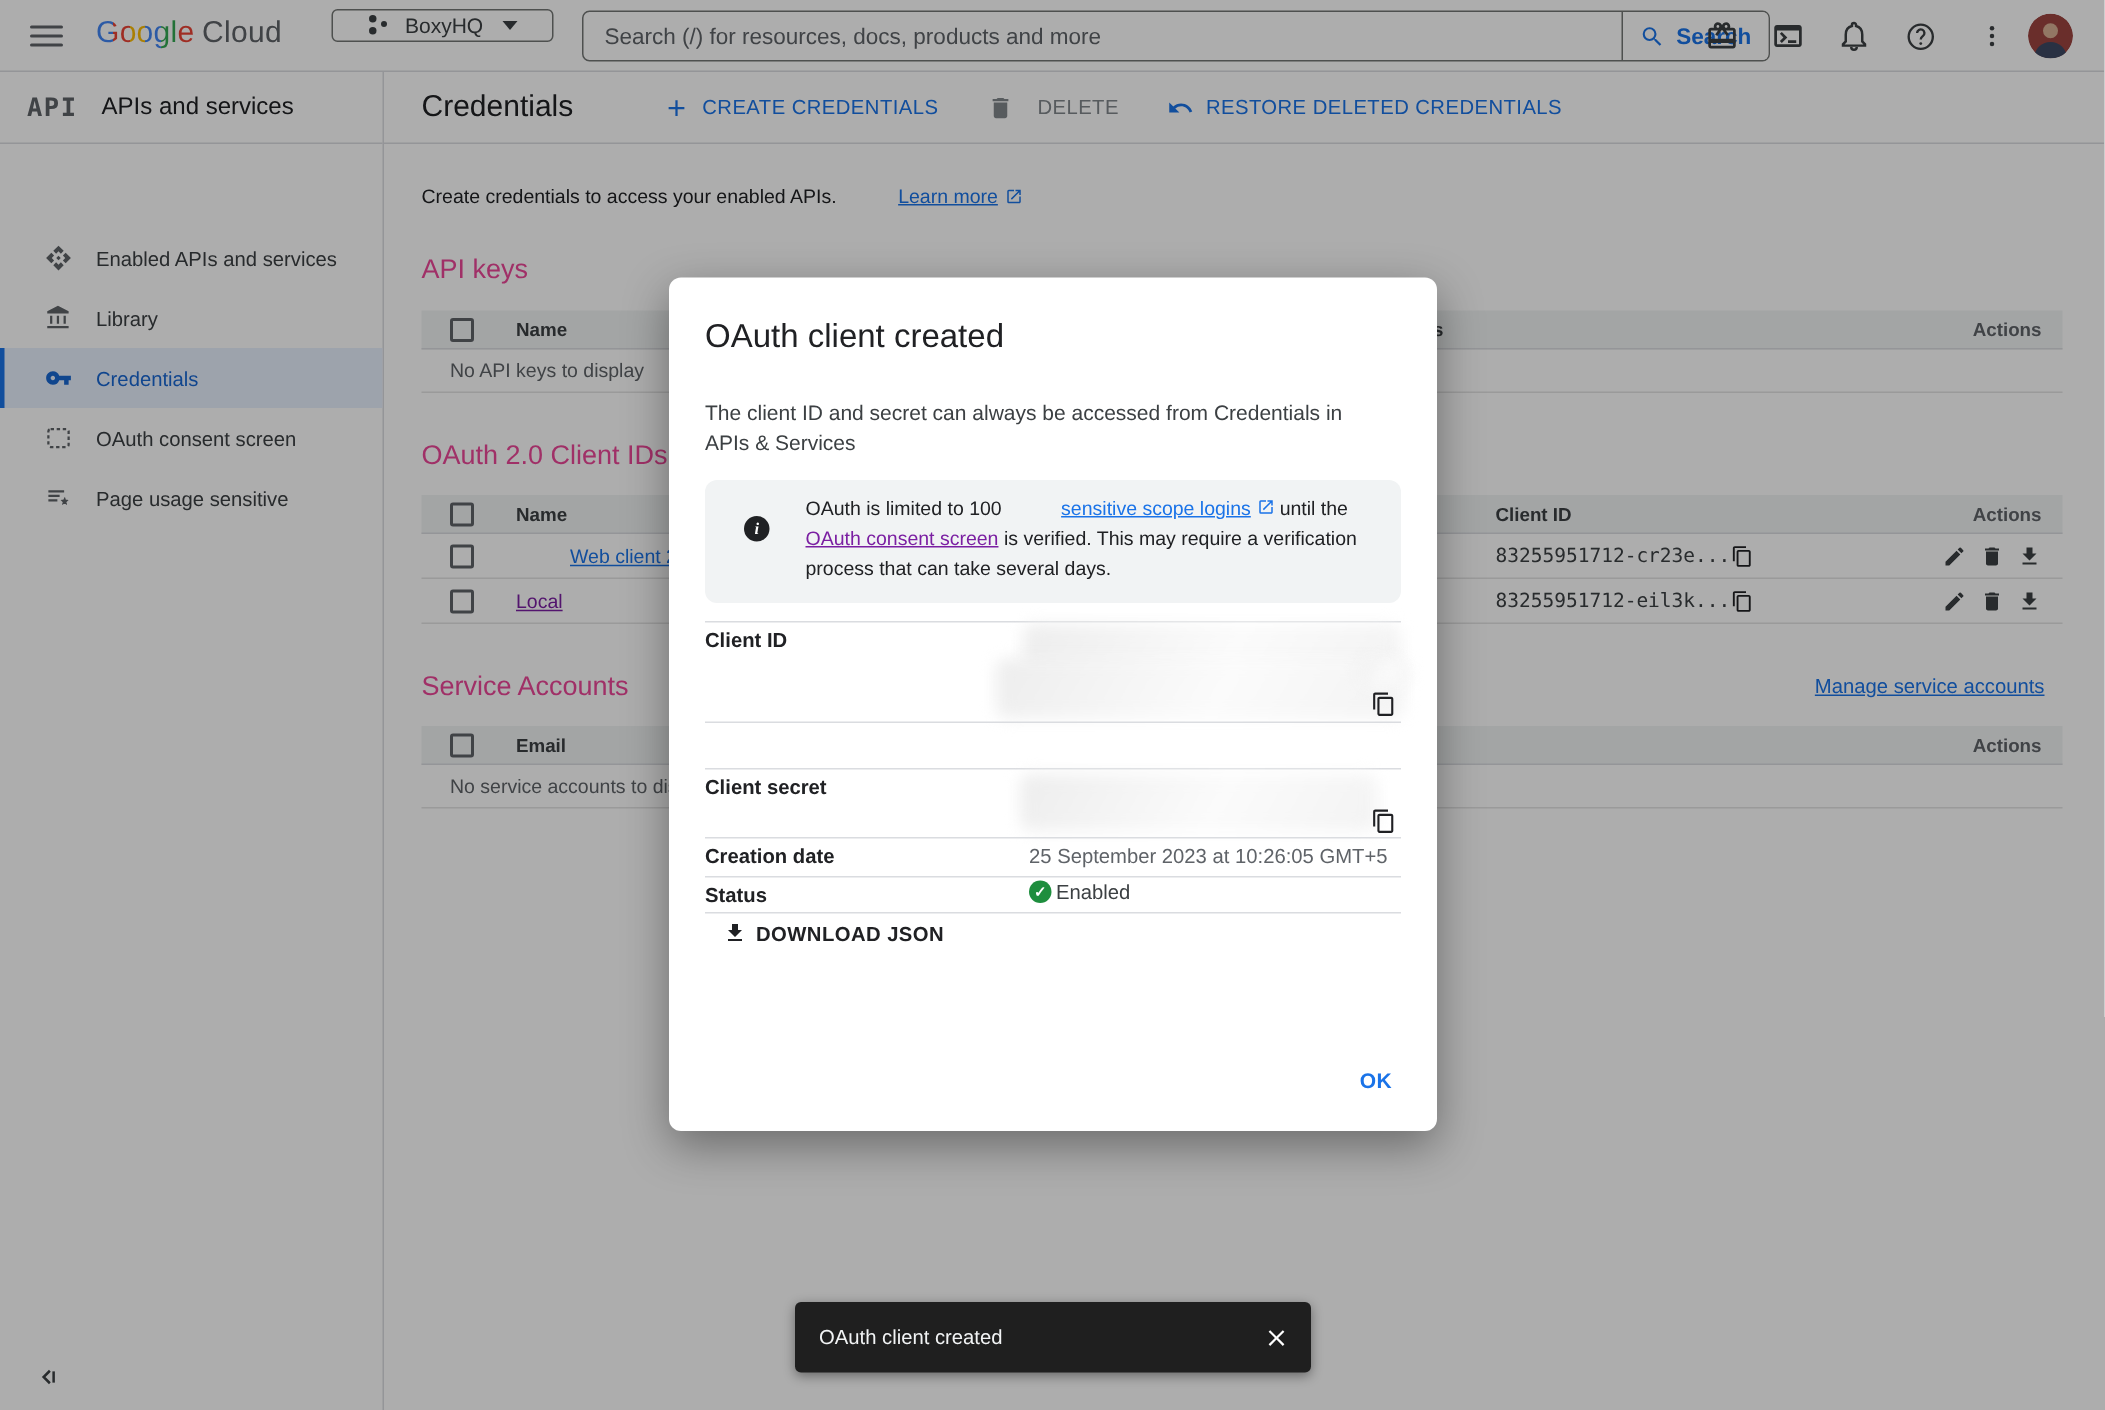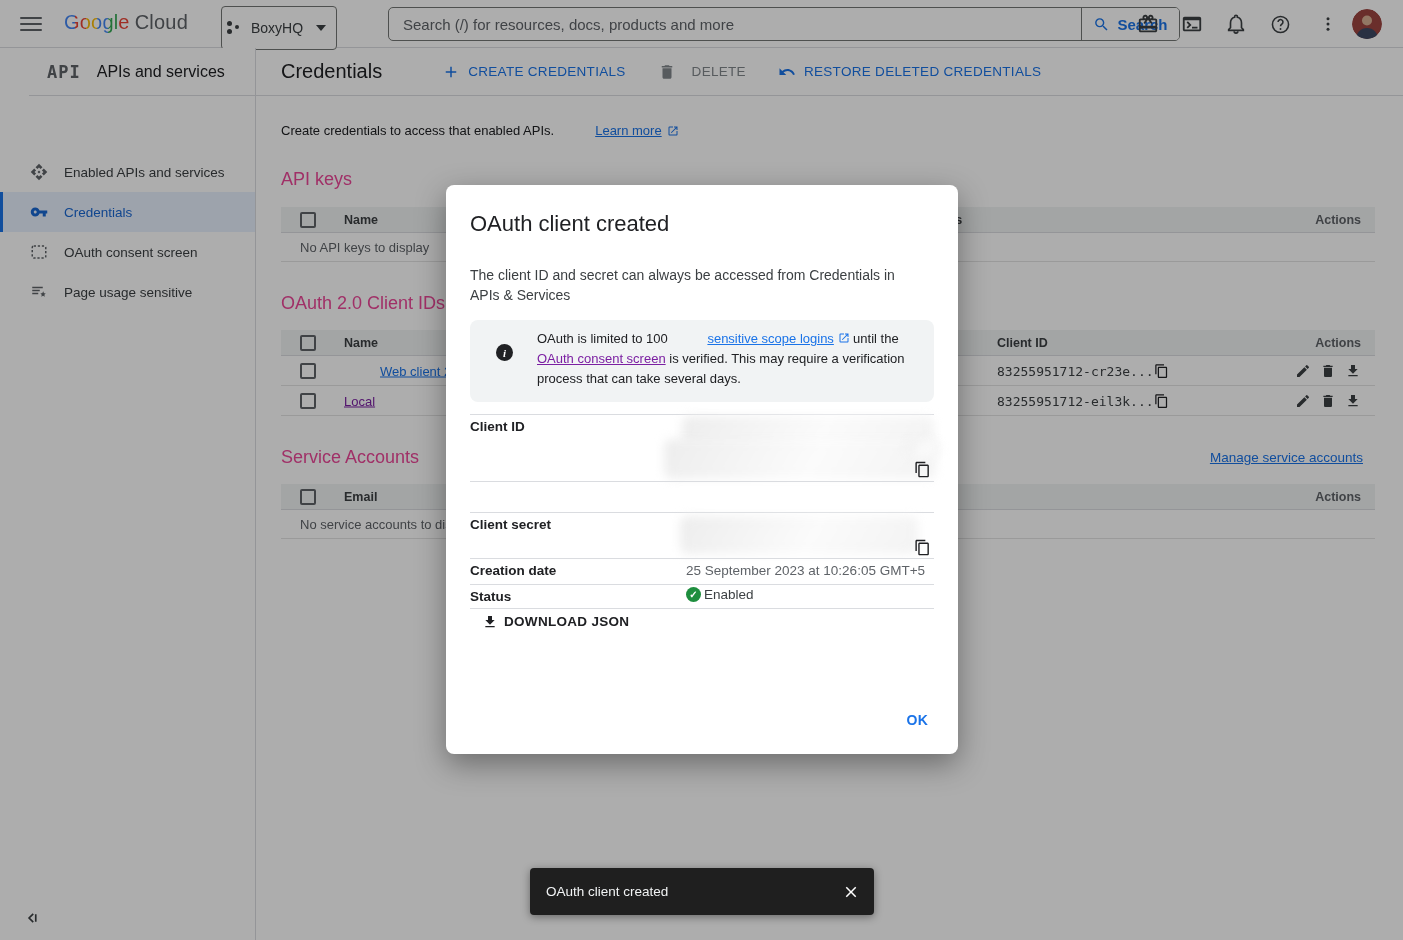--- a/index.html
+++ b/index.html
@@ -11,22 +11,22 @@
   .topbar { position:absolute; top:0; left:0; width:1403px; height:48px; background:#fff;
             border-bottom:1px solid #dadce0; z-index:1; }
   .menu-btn { position:absolute; left:20px; top:13px; width:22px; height:22px; cursor:pointer;
               display:flex; flex-direction:column; justify-content:center; gap:4px; }
   .menu-btn i { display:block; height:2px; background:#5f6368; border-radius:1px; }
   .logo { position:absolute; left:64px; top:11px; font-size:20px; letter-spacing:.2px; display:flex; gap:5px; align-items:baseline; }
   .logo .g-word { font-weight:500; color:#4285F4;
      background:linear-gradient(90deg,#4285F4 0 17%,#EA4335 17% 34%,#FBBC05 34% 50%,#4285F4 50% 66%,#34A853 66% 83%,#EA4335 83% 100%);
      -webkit-background-clip:text; background-clip:text; -webkit-text-fill-color:transparent; }
   .logo .c-word { color:#5f6368; }
-  .proj-pill { position:absolute; left:221px; top:6px; height:44px; min-width:116px; border:1px solid #747775;
-               border-radius:4px; display:flex; align-items:center; padding:0 4px; gap:9px; cursor:pointer; background:#fff; }
+  .proj-pill { position:absolute; left:221px; top:6px; height:22px; min-width:116px; border:1px solid #747775;
+               border-radius:4px; display:flex; align-items:center; padding:0 23px; gap:9px; cursor:pointer; background:#fff; }
   .proj-pill .dots3 { width:16px; height:16px; position:relative; }
   .proj-pill .dots3 b { position:absolute; width:5px; height:5px; border-radius:50%; background:#3c4043; }
   .proj-pill .dots3 b:nth-child(1){ left:1px; top:1px; }
   .proj-pill .dots3 b:nth-child(2){ left:1px; top:9px; }
   .proj-pill .dots3 b:nth-child(3){ left:9px; top:5px; width:4px; height:4px; }
   .proj-pill .p-name { font-size:14px; color:#3c4043; }
   .caret-down { width:0; height:0; border-left:5px solid transparent; border-right:5px solid transparent;
                 border-top:6px solid #3c4043; margin-left:4px; }
   .searchbar { position:absolute; left:388px; top:7px; width:792px; height:34px; border:1px solid #747775;
                border-radius:5px; display:flex; align-items:stretch; background:#fff; overflow:hidden; }
@@ -34,21 +34,21 @@
                      font-family:"Liberation Sans",sans-serif; color:#202124; background:transparent; }
   .searchbar input::placeholder { color:#5f6368; }
   .search-go { width:98px; border-left:1px solid #747775; display:flex; align-items:center; justify-content:center;
                gap:7px; cursor:pointer; background:#fff; color:#1a73e8; font-size:15px; font-weight:700; }
   .tb-ico { position:absolute; top:13px; width:22px; height:22px; color:#3c4043; cursor:pointer; }
   .avatar { position:absolute; left:1352px; top:9px; width:30px; height:30px; border-radius:50%; overflow:hidden; cursor:pointer; }
 
   
   .sidebar { position:absolute; top:48px; left:0; width:256px; bottom:0; background:#fff;
              border-right:1px solid #dadce0; z-index:1; }
-  .side-head { height:48px; border-bottom:1px solid #dadce0; display:flex; align-items:center; padding-left:18px; gap:16px;margin-left:29px; }
+  .side-head { height:48px; border-bottom:1px solid #dadce0; display:flex; align-items:center; padding-left:18px; gap:16px; }
   .api-logo { font-family:"DejaVu Sans Mono",monospace; font-weight:700; font-size:17px; color:#5f6368; letter-spacing:1px; }
   .side-title { font-size:16px; color:#202124; }
   .side-nav { position:absolute; top:104px; left:0; right:0; }
   .side-item { height:40px; display:flex; align-items:center; padding-left:30px; gap:16px; cursor:pointer;
                font-size:13.5px; color:#3c4043; position:relative; }
   .side-item .s-ico { width:18px; height:18px; color:#5f6368; flex:none; }
   .side-item.selected { background:#e8f0fe; color:#1967d2; }
   .side-item.selected .s-ico { color:#1967d2; }
   .side-item.selected::before { content:""; position:absolute; left:0; top:0; bottom:0; width:3px; background:#1a73e8; }
   .collapse-btn { position:absolute; left:22px; bottom:12px; width:20px; height:20px; color:#3c4043; cursor:pointer; }
@@ -100,21 +100,21 @@
   .m-div { position:absolute; left:24px; right:24px; height:1px; background:#dadce0; }
   .m-label { position:absolute; left:24px; font-size:13.5px; font-weight:700; color:#202124; }
   .m-val { position:absolute; left:240px; font-size:13.5px; color:#5f6368; }
   .blurblob { position:absolute; background:linear-gradient(120deg,#ededed 0%,#fbfbfb 55%,#f3f3f3 100%);
               filter:blur(5px); border-radius:8px; }
   .m-copy { position:absolute; width:17px; height:17px; color:#202124; cursor:pointer; }
   .status-chip { position:absolute; left:240px; display:flex; align-items:center; gap:3px; }
   .chk-circle { width:15px; height:15px; border-radius:50%; background:#1e8e3e; color:#fff; font-size:10px;
                 display:flex; align-items:center; justify-content:center; font-weight:700; }
   .status-txt { font-size:13.5px; color:#3c4043; }
-  .dl-btn { position:absolute; left:36px; top:429px; display:flex; gap:6px; cursor:pointer;
+  .dl-btn { position:absolute; left:36px; top:429px; display:flex; align-items:center; gap:6px; cursor:pointer;
             font-size:13.5px; font-weight:700; letter-spacing:.3px; color:#202124; }
   .dl-btn .b-ico { width:16px; height:16px; }
   .ok-btn { position:absolute; right:24px; top:523px; font-size:14px; font-weight:700; letter-spacing:.25px;
             color:#1a73e8; cursor:pointer; padding:4px 6px; }
   .toast { position:absolute; left:530px; top:868px; width:344px; height:47px; background:#1f1f1f; border-radius:4px;
            z-index:60; display:flex; align-items:center; box-shadow:0 2px 8px rgba(0,0,0,.4); }
   .toast-msg { margin-left:16px; font-size:13.5px; color:#f1f3f4; flex:1; }
   .toast-x { width:18px; height:18px; color:#fff; margin-right:14px; cursor:pointer; }
 </style>
 </head>
@@ -182,20 +182,26 @@
     <span class="api-logo">API</span>
     <span class="side-title">APIs and services</span>
   </div>
   <div class="side-nav">
     <div class="side-item">
       <svg class="s-ico" viewBox="0 0 24 24" fill="currentColor">
           <path d="M14 12l-2 2-2-2 2-2 2 2zm-2-6l2.12 2.12 2.5-2.5L12 1 7.38 5.62l2.5 2.5L12 6zm-6 6l2.12-2.12-2.5-2.5L1 12l4.62 4.62 2.5-2.5L6 12zm12 0l-2.12 2.12 2.5 2.5L23 12l-4.62-4.62-2.5 2.5L18 12zm-6 6l-2.12-2.12-2.5 2.5L12 23l4.62-4.62-2.5-2.5L12 18z"></path>
         </svg>
       <span>Enabled APIs and services</span>
     </div>
+    <div class="side-item">
+      <svg class="s-ico" viewBox="0 0 24 24" fill="currentColor">
+          <path d="M6.5 10h-2v7h2v-7zm6 0h-2v7h2v-7zm8.5 9H2v2h19v-2zm-2.5-9h-2v7h2v-7zm-7-9L2 6v2h19V6l-9.5-5z"></path>
+        </svg>
+      <span>Library</span>
+    </div>
     <div class="side-item selected">
       <svg class="s-ico" viewBox="0 0 24 24" fill="currentColor">
           <path d="M12.65 10A5.99 5.99 0 0 0 7 6c-3.31 0-6 2.69-6 6s2.69 6 6 6a5.99 5.99 0 0 0 5.65-4H17v4h4v-4h2v-4H12.65zM7 14c-1.1 0-2-.9-2-2s.9-2 2-2 2 .9 2 2-.9 2-2 2z"></path>
         </svg>
       <span>Credentials</span>
     </div>
     <div class="side-item">
       <svg class="s-ico" viewBox="0 0 24 24" fill="none" stroke="currentColor" stroke-width="2" stroke-dasharray="3 2.4">
           <rect x="3" y="4" width="18" height="16" rx="2"></rect>
         </svg>
@@ -232,21 +238,21 @@
     </span>
     <span class="tb-btn">
       <svg class="b-ico" viewBox="0 0 24 24" fill="currentColor">
           <path d="M12.5 8c-2.65 0-5.05.99-6.9 2.6L2 7v9h9l-3.62-3.62A8.98 8.98 0 0 1 12.5 10.5c3.54 0 6.55 2.31 7.6 5.5l2.37-.78C21.08 11.03 17.15 8 12.5 8z"></path>
         </svg>
       <span>RESTORE DELETED CREDENTIALS</span>
     </span>
   </div>
 
   <div class="desc-line">
-    <span>Create credentials to access that enabled APIs.</span>
+    <span>Create credentials to access your enabled APIs.</span>
     <a class="lnk">Learn more</a>
     <svg class="ext-ico" viewBox="0 0 24 24" fill="currentColor">
         <path d="M19 19H5V5h7V3H5a2 2 0 0 0-2 2v14a2 2 0 0 0 2 2h14c1.1 0 2-.9 2-2v-7h-2v7zM14 3v2h3.59l-9.83 9.83 1.41 1.41L19 6.41V10h2V3h-7z"></path>
       </svg>
   </div>
 
   <div class="sec-h" style="top:121px">API keys</div>
   <div class="tbl" style="top:159px">
     <div class="thead">
       <span class="chk"></span>

